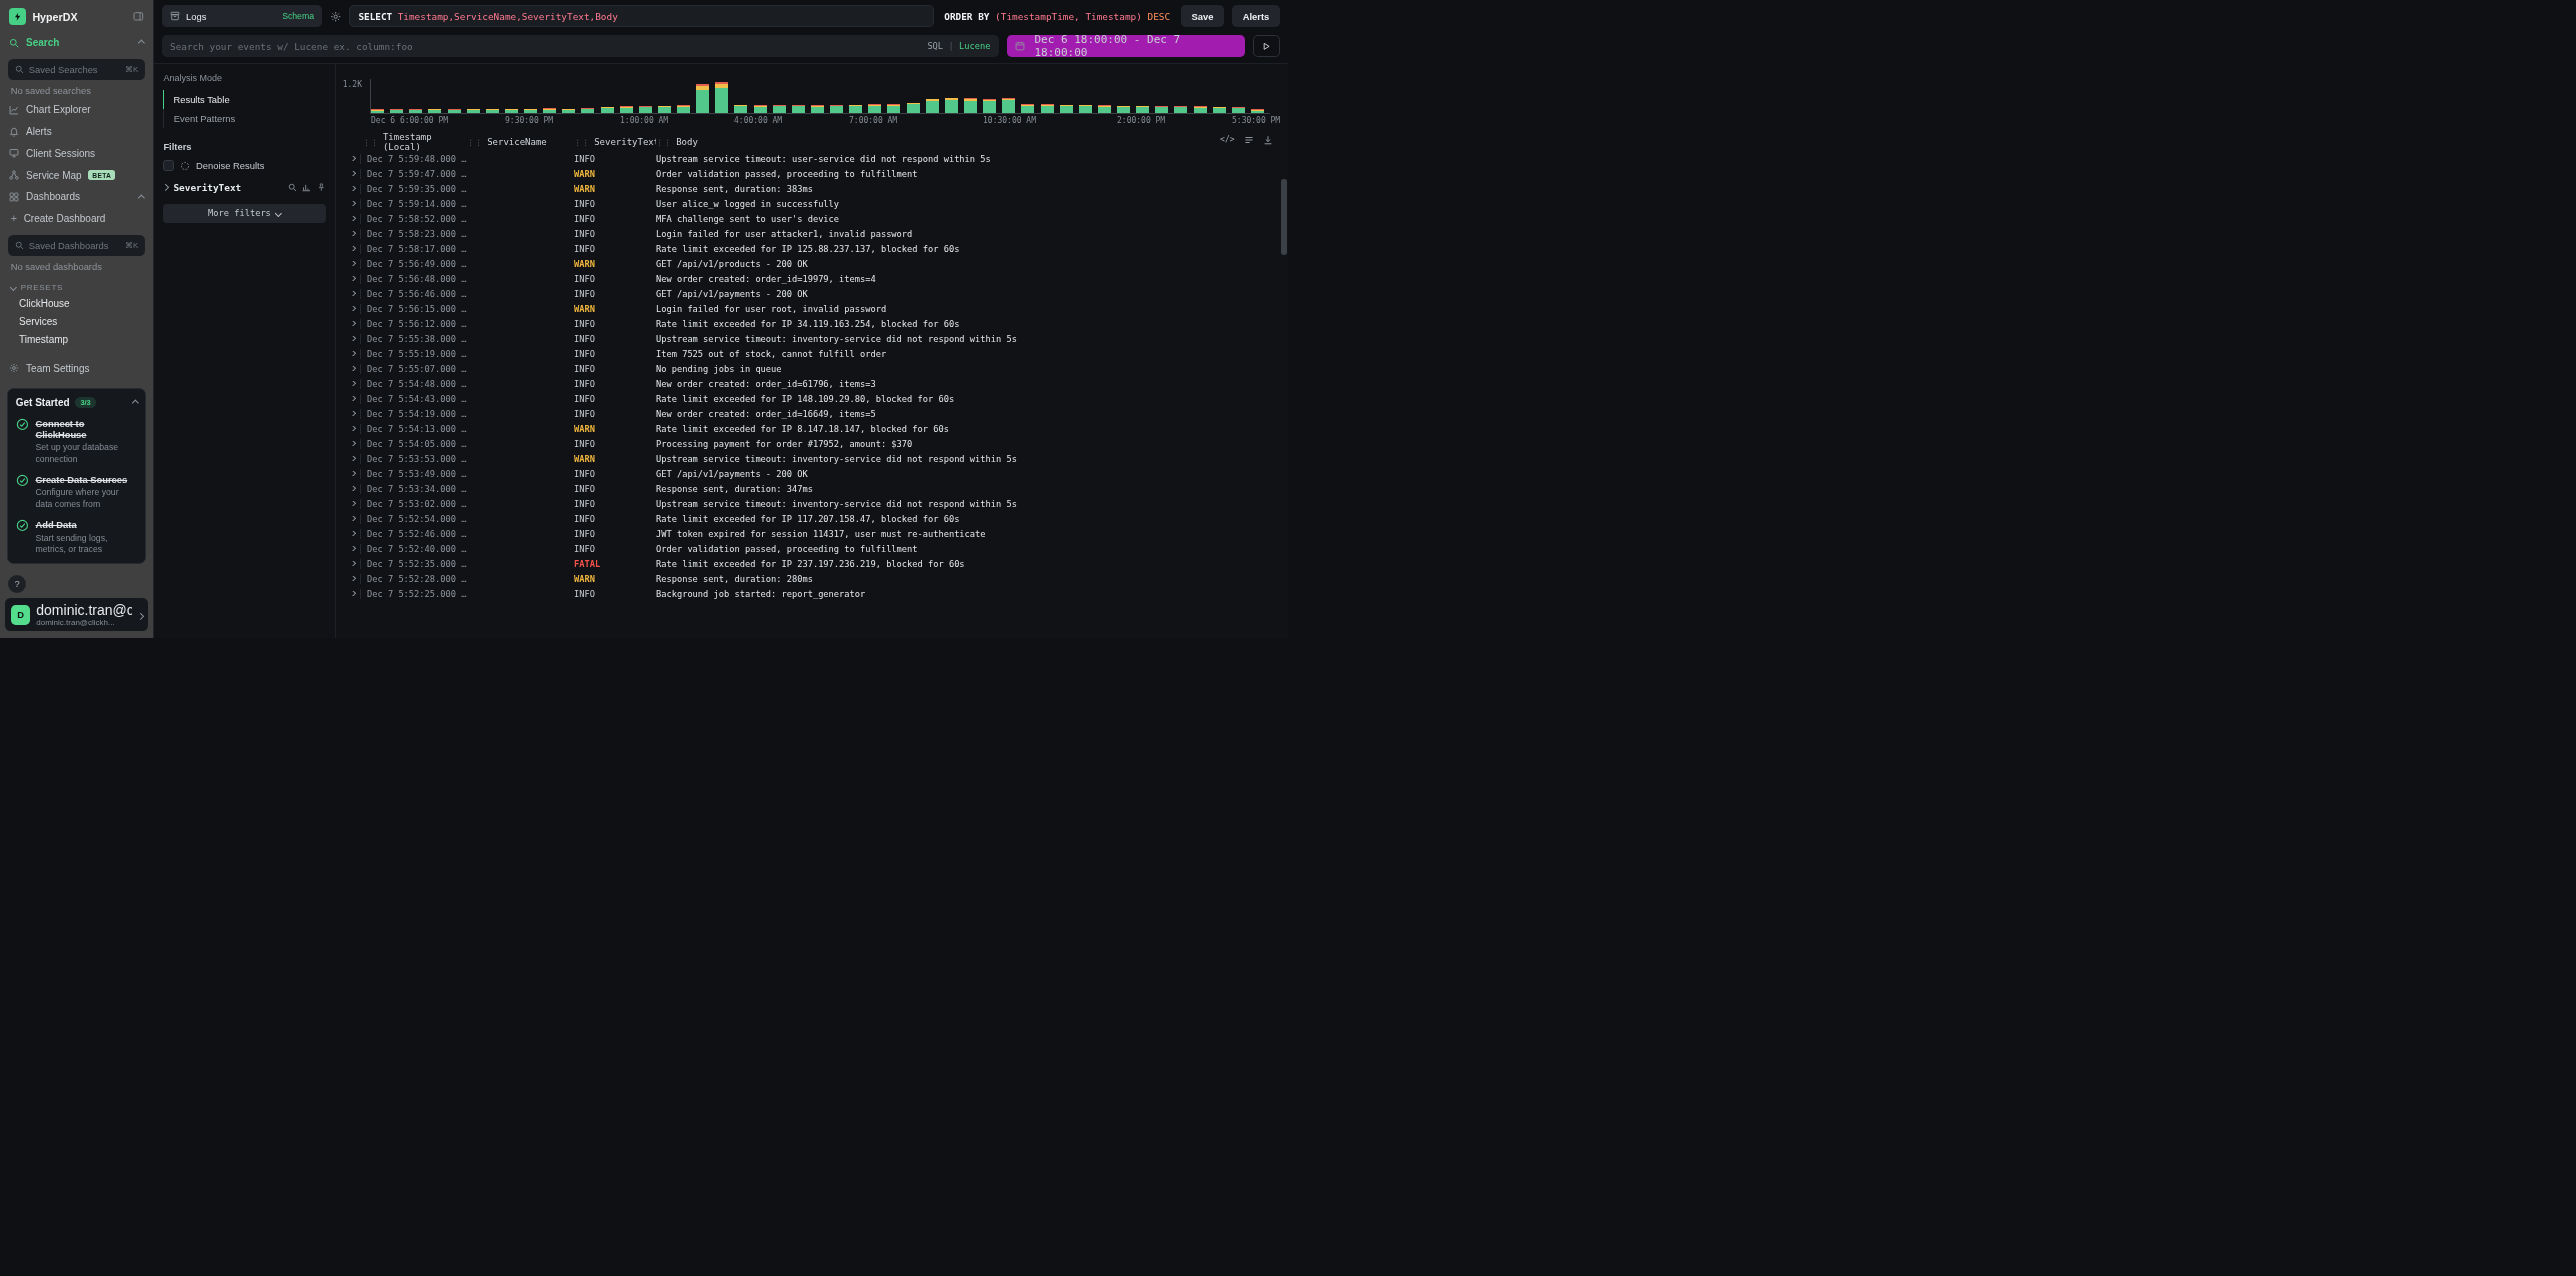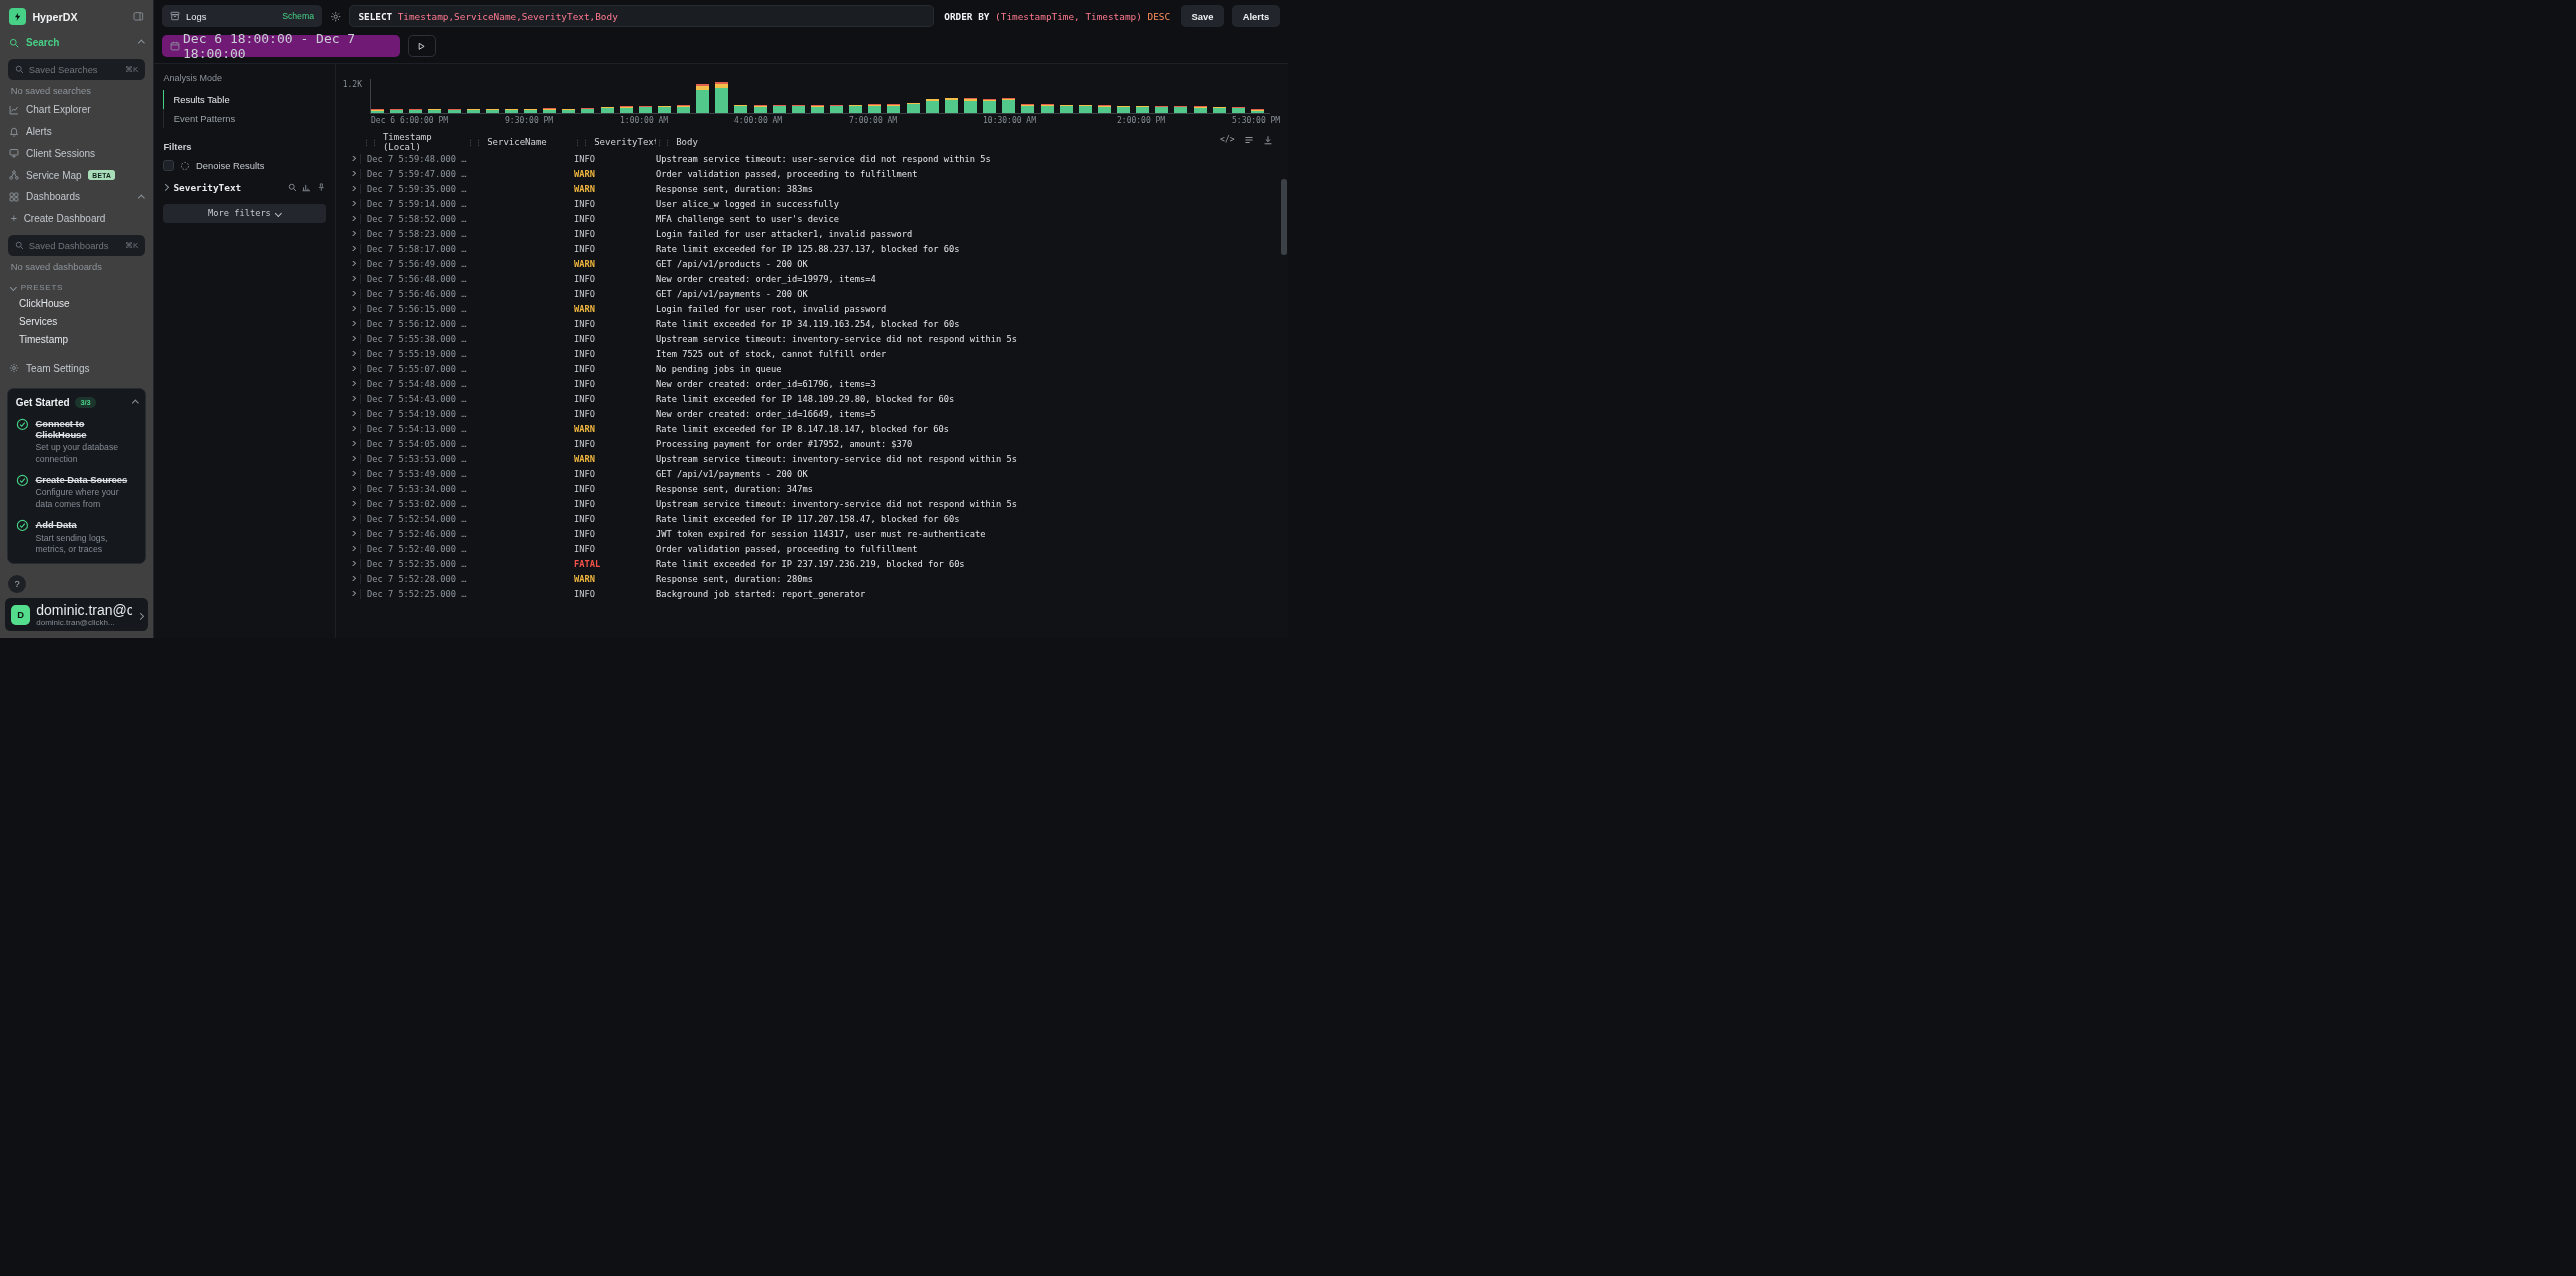--- a/index.html
+++ b/index.html
@@ -73,22 +73,22 @@
     display:flex;align-items:center;padding:0 10.7px;cursor:pointer}
   .search-input-wrap{flex:1;height:22px;background:#1d2025;border-radius:4.7px;display:flex;align-items:center;
     padding:0 8px;gap:6.7px}
   .search-input{flex:1;background:transparent;border:none;outline:none;color:#c9ced4;font-size:9.4px;
     font-family:"DejaVu Sans Mono",monospace}
   .search-input::placeholder{color:#6b7177}
   .lang-toggle{display:flex;align-items:center;gap:5.4px;font-size:8.7px}
   .lang-sql{color:#9aa0a6;cursor:pointer}
   .lang-sep{color:#50565c}
   .lang-lucene{color:#47d186;cursor:pointer}
-  .date-btn{width:238px;height:22px;background:#701a75;border-radius:4.7px;display:flex;align-items:center;gap:3px;
-    padding:0 8px;color:#c9ced4;font-size:13px;cursor:pointer}
+  .date-btn{width:238px;height:22px;background:#a21caf;border-radius:4.7px;display:flex;align-items:center;gap:10px;
+    padding:0 8px;color:#c9ced4;font-size:11px;cursor:pointer}
   .run-btn{width:27.5px;height:22px;border:0.7px solid #2d3239;border-radius:4.7px;display:flex;align-items:center;
     justify-content:center;cursor:pointer;color:#dfe3e7}
 
   
   .content{flex:1;display:flex;min-height:0;position:relative}
   .analysis{width:182px;min-width:182px;padding:9.4px 9.4px 0 9.4px;border-right:0.7px solid #1d2127}
   .an-title{color:#8d949c;font-size:9px;padding-bottom:2.7px}
   .modes{border-left:1.3px solid #262b31;margin-top:4px}
   .mode{padding:4px 0 4px 9.4px;font-size:9.4px;color:#9aa1a8;cursor:pointer}
   .mode.active{border-left:1.3px solid #47d186;margin-left:-1.3px;color:#e8ebee}
@@ -357,20 +357,28 @@
         <div class="orderby mono">
           <span class="kw">ORDER BY</span>
           <span class="fields">(TimestampTime, Timestamp)</span>
           <span class="dir">DESC</span>
         </div>
         <div class="tb-btn">Save</div>
         <div class="tb-btn">Alerts</div>
       </div>
 
       <div class="tb-row">
+        <div class="search-input-wrap">
+          <input class="search-input" placeholder="Search your events w/ Lucene ex. column:foo" style="">
+          <span class="lang-toggle mono">
+            <span class="lang-sql">SQL</span>
+            <span class="lang-sep">|</span>
+            <span class="lang-lucene">Lucene</span>
+          </span>
+        </div>
         <div class="date-btn mono">
           <span>
             <svg width="10" height="10" viewBox="0 0 14 14" fill="none" stroke="#8f969d" stroke-width="1.2">
                 <rect x="1.5" y="2.5" width="11" height="10" rx="1.5"></rect>
                 <line x1="1.5" y1="5.5" x2="12.5" y2="5.5"></line>
                 <line x1="4.5" y1="1.2" x2="4.5" y2="3.5"></line>
                 <line x1="9.5" y1="1.2" x2="9.5" y2="3.5"></line>
               </svg>
           </span>
           <span>Dec 6 18:00:00 - Dec 7 18:00:00</span>

